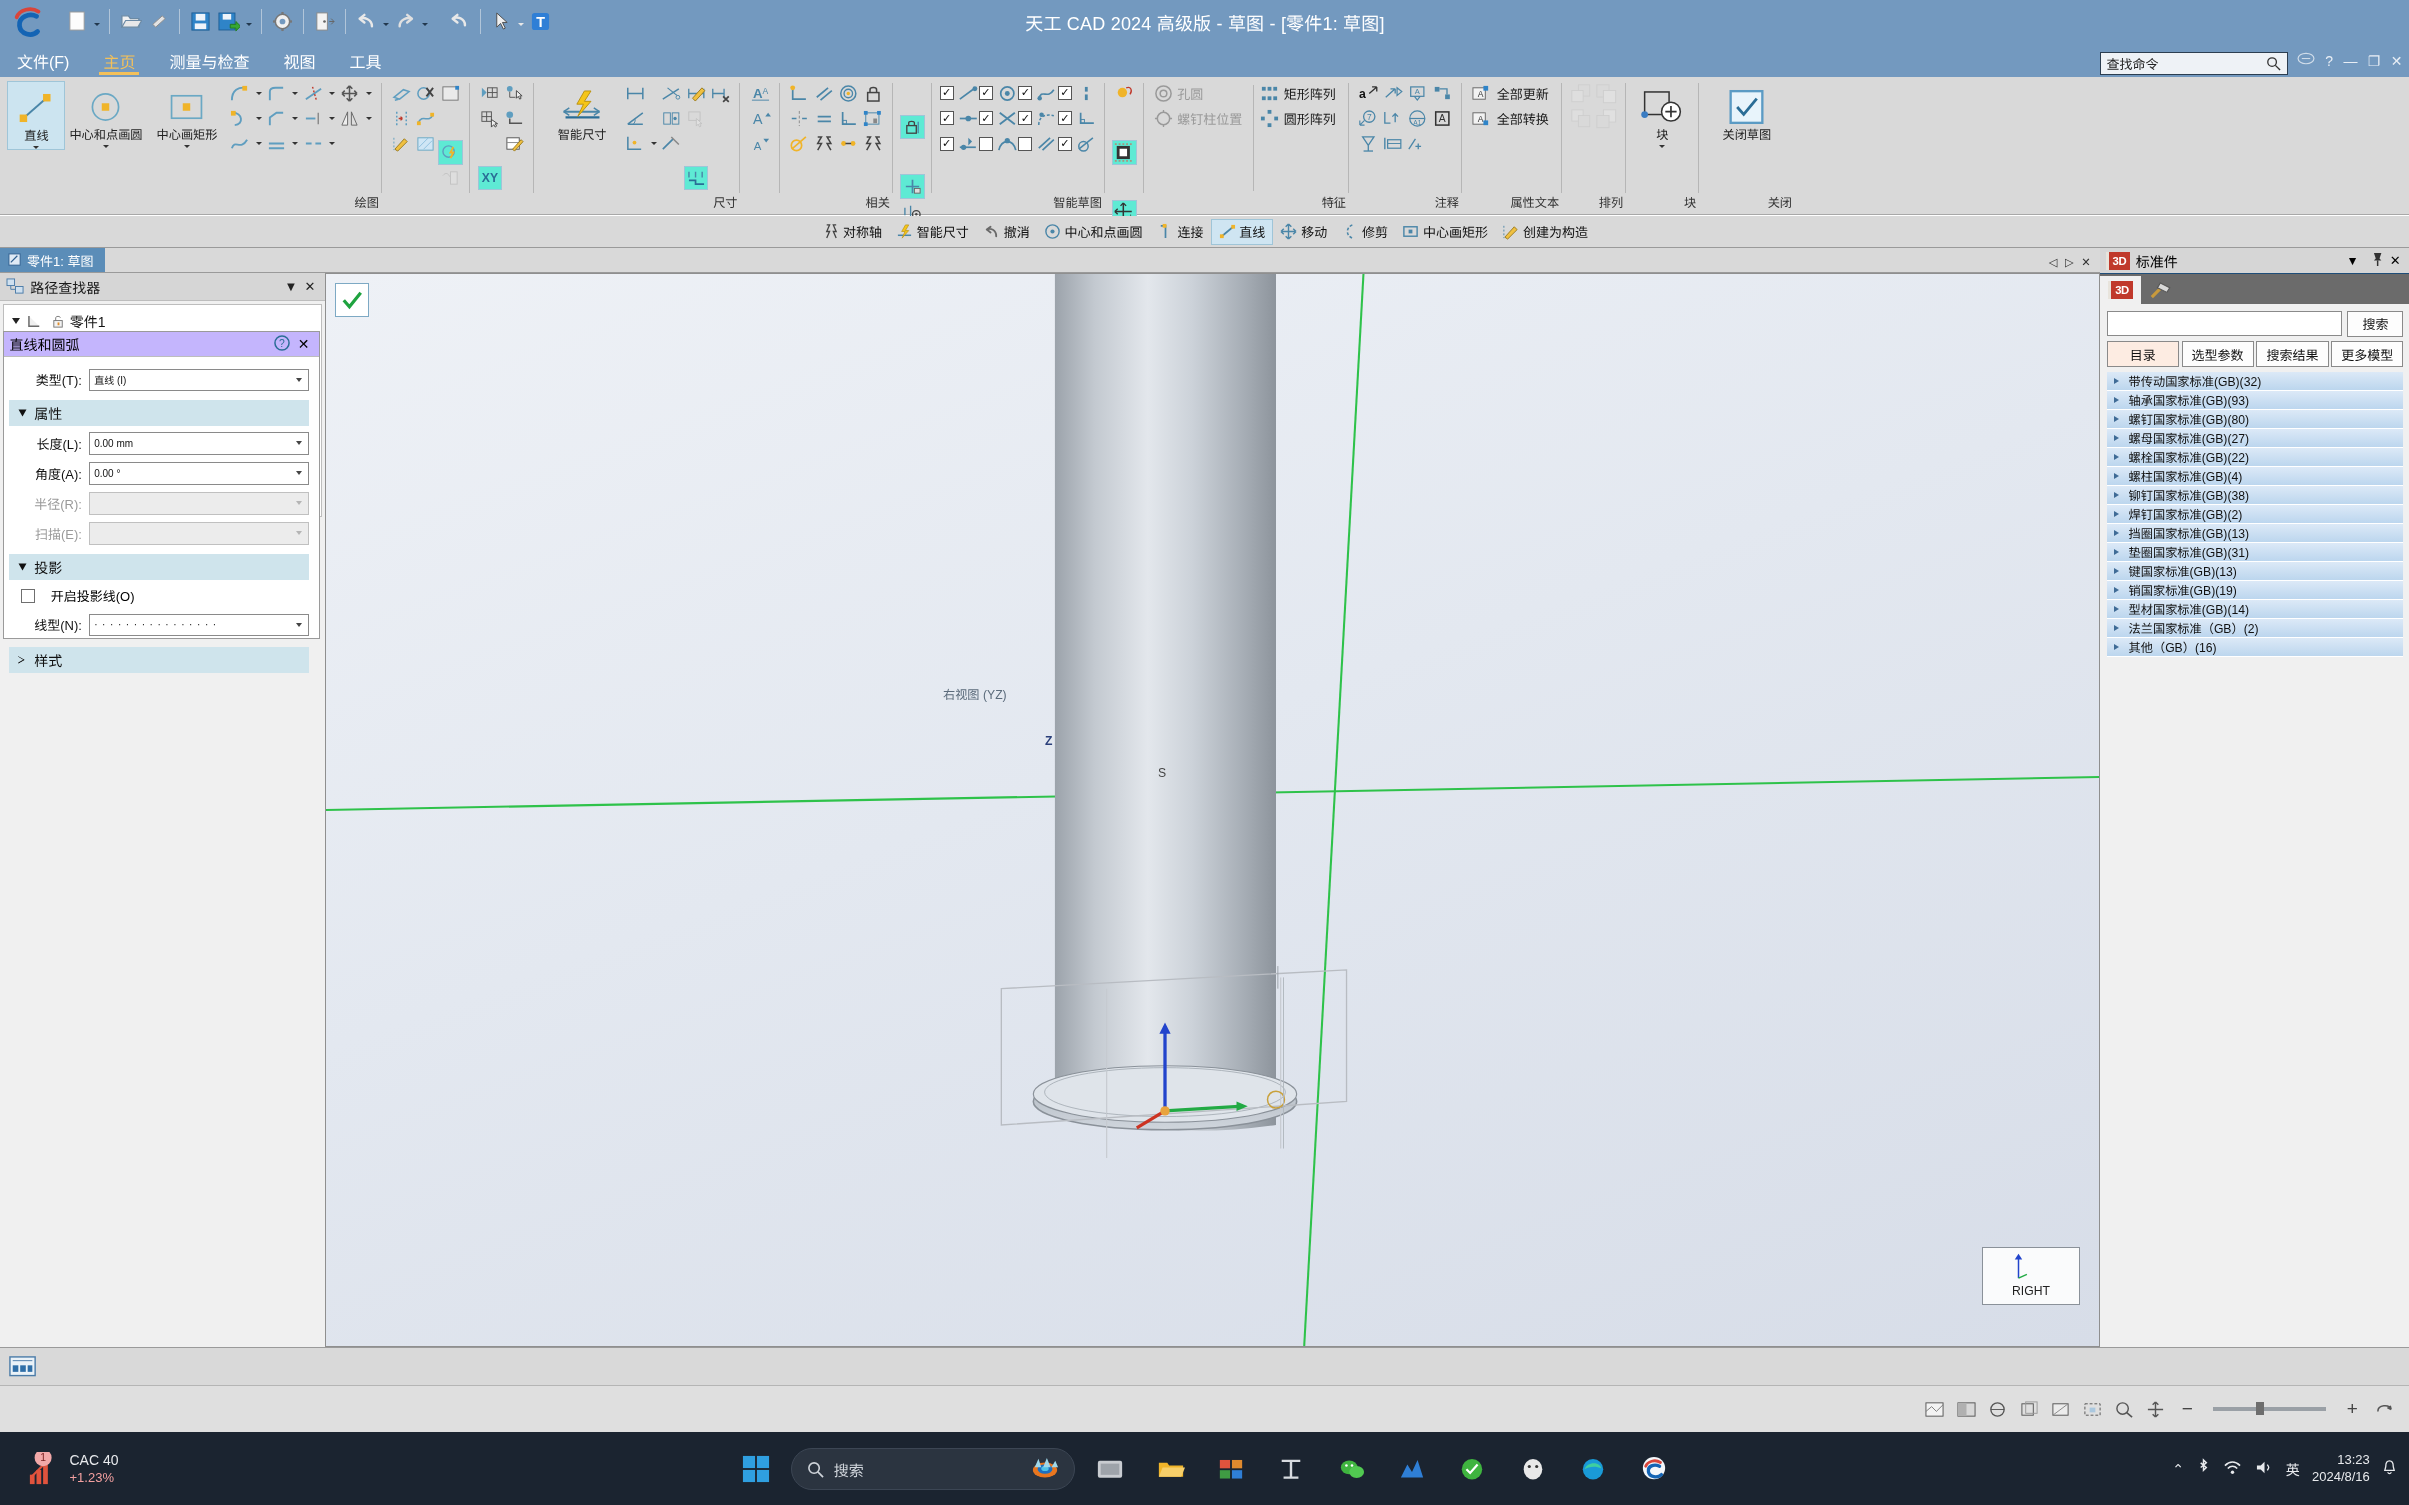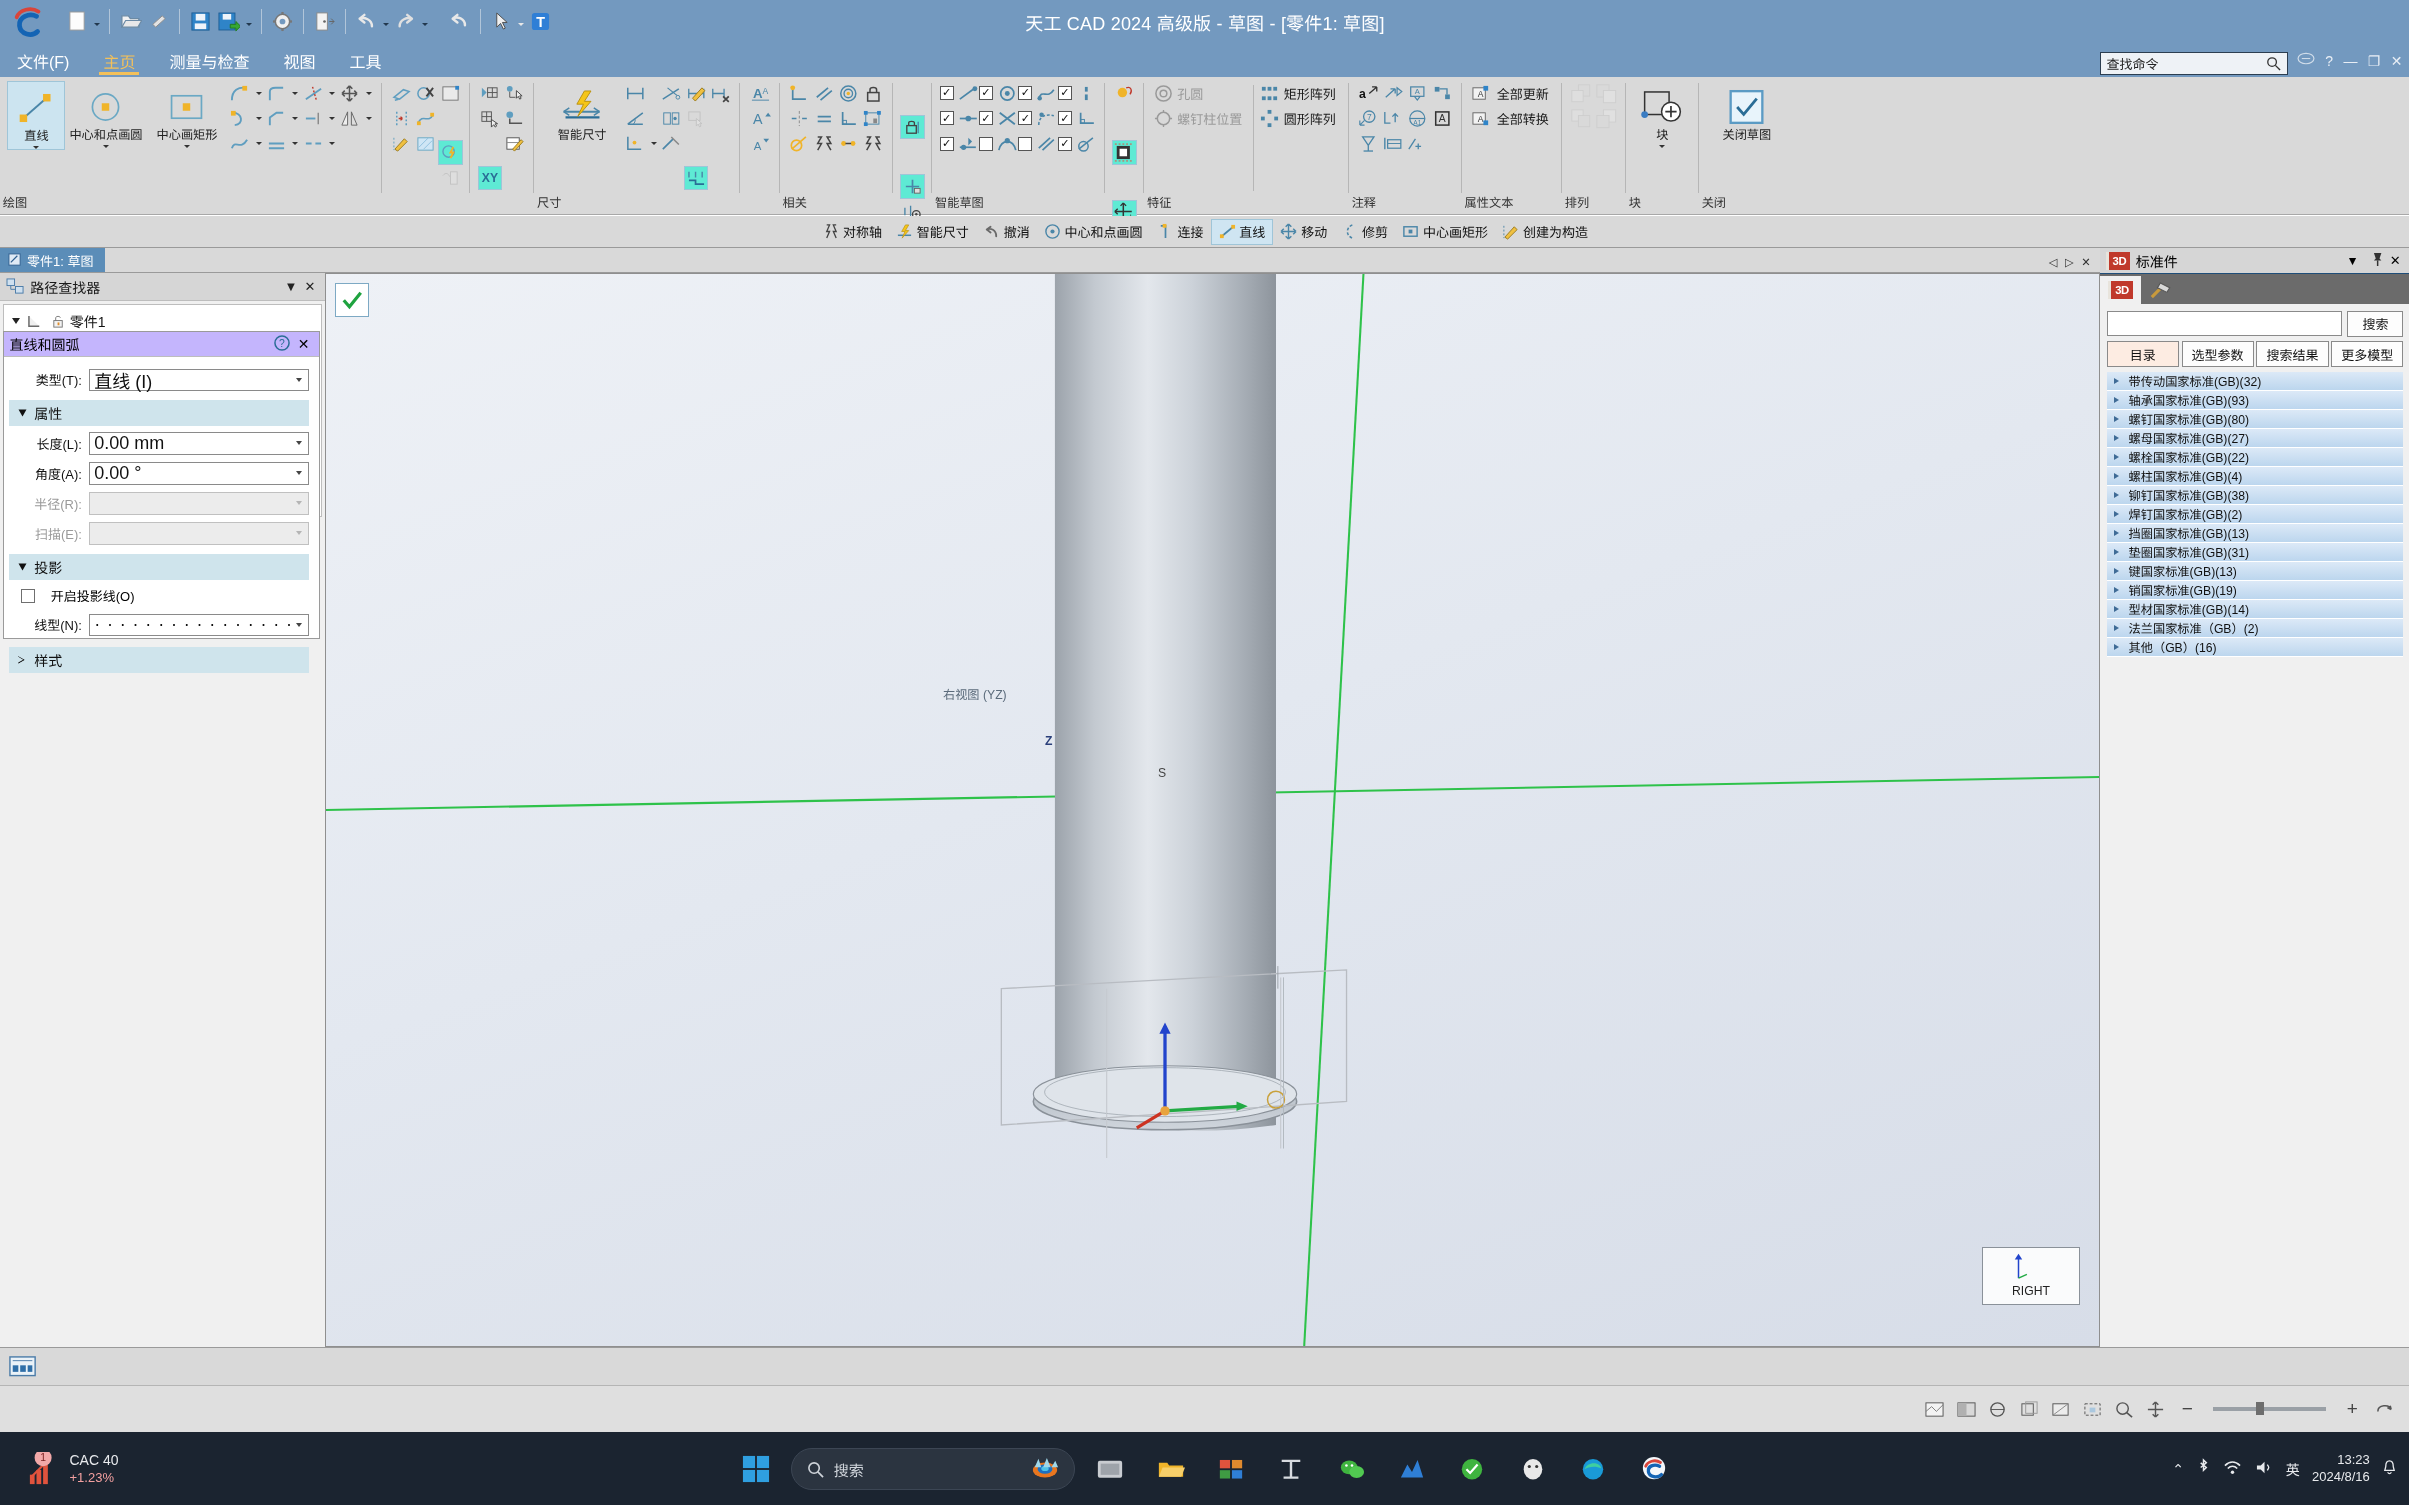--- a/index.html
+++ b/index.html
@@ -74,21 +74,21 @@
     border-bottom: 0.9px solid #a8a8a8;
     display: flex; align-items: stretch;
   }
   .rgroup { display: flex; flex-direction: column; position: relative; padding: 0 2.8px; }
   .rgroup::after {
     content: ""; position: absolute; right: 0; top: 5.6px; bottom: 21px; width: 0.9px; background: #b6b6b6;
   }
   .rgroup.nosep::after { display: none; }
   .rgroup-body { flex: 1; display: flex; align-items: flex-start; padding: 3.8px 4.7px 0 4.7px; }
   .rgroup-label {
-    height: 19px; text-align: left; font-size: 12.2px; color: #333; line-height: 17px;
+    height: 19px; text-align: right; font-size: 12.2px; color: #333; line-height: 17px;
   }
   .bigbtn {
     width: 58px; display: flex; flex-direction: column; align-items: center;
     padding: 4.7px 1.9px 0 1.9px; cursor: default;
   }
   .bigbtn.wide { width: 81px; }
   .bigbtn.sel { background: #cce4f0; border: 0.9px solid #9fc5d8; }
   .bigbtn .ic { height: 43px; display: flex; align-items: center; justify-content: center; }
   .bigbtn .lb { font-size: 12.2px; color: #222; text-align: center; line-height: 13px; margin-top: 0.9px; white-space: nowrap; }
   .bigbtn .dd { width: 0; height: 0; margin-top: 2.8px;
@@ -162,21 +162,21 @@
   .props-hdr {
     height: 25.4px; background: #c4b5fd; display: flex; align-items: center; padding: 0 5.6px;
     font-size: 14px; border-bottom: 0.9px solid #bdbdbd;
   }
   .props-body { padding: 7.5px 9.4px 3.8px 5.6px; }
   .prow { display: flex; align-items: center; height: 30px; }
   .plab { width: 80px; text-align: right; padding-right: 7.5px; font-size: 13px; color: #111; }
   .plab.dis { color: #9a9a9a; }
   .pfield {
     flex: 1; height: 22.6px; border: 0.9px solid #8a8a8a; background: #fff;
-    display: flex; align-items: center; padding: 0 3.8px; font-size: 18px; color: #111;
+    display: flex; align-items: center; padding: 0 3.8px; font-size: 10px; color: #111;
   }
   .pfield.dis { background: #ececec; border-color: #c0c0c0; }
   .pfield .v { flex: 1; }
   .chev { width: 0; height: 0; border-left: 3.8px solid transparent; border-right: 3.8px solid transparent; border-top: 4.7px solid #444; margin-right: 2.8px; }
   .chev.dis { border-top-color: #b5b5b5; }
   .sect {
     height: 26px; background: #cfe4ec; display: flex; align-items: center; gap: 8.5px;
     padding: 0 9.4px; font-size: 14px; color: #111; margin: 5.6px 0 1.9px 0;
   }
   .sect i.open { width: 0; height: 0; border-top: 4.7px solid transparent; border-bottom: 4.7px solid transparent; border-left: 7.5px solid #111; transform: rotate(90deg); }

